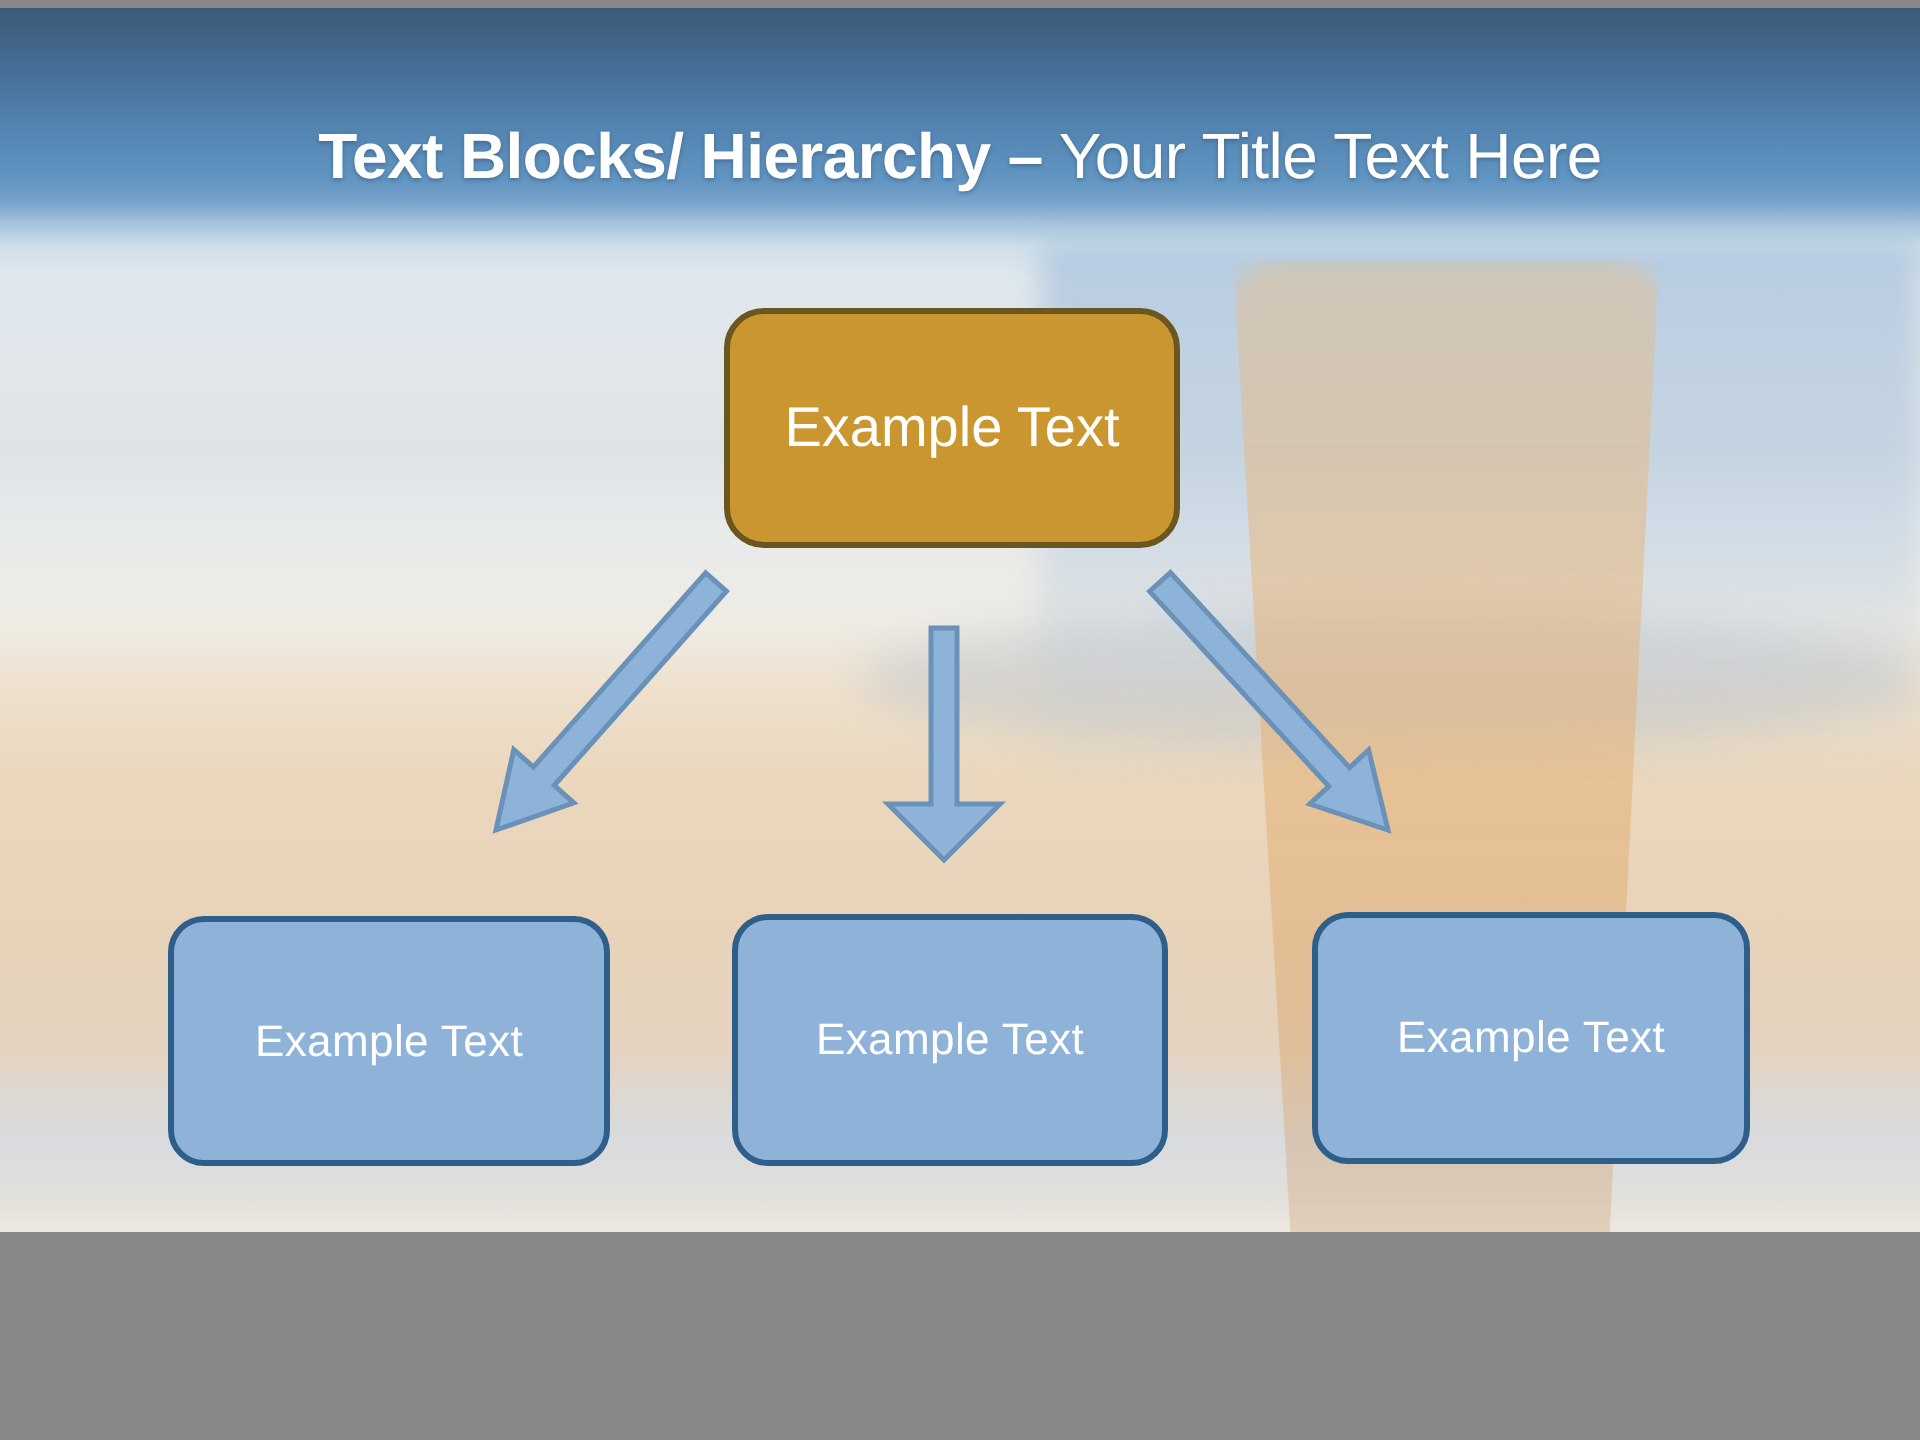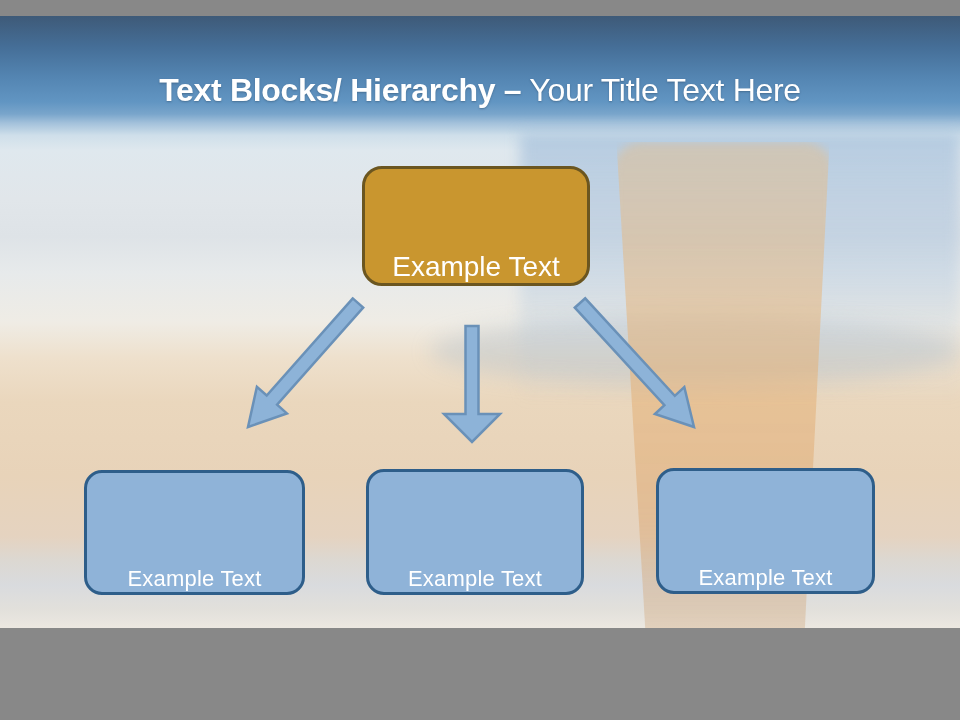--- a/index.html
+++ b/index.html
@@ -1,19 +1,19 @@
 <!DOCTYPE html>
 <html><head>
 <meta charset="utf-8">
 <style>
   html,body{margin:0;padding:0;background:#888;}
   .slide{
     position:relative;width:960px;height:612px;overflow:hidden;
     font-family:"Liberation Sans",sans-serif;
-    margin:16px auto;
+    margin:4px auto;
   }
   
   .bg-base{
     position:absolute;inset:0;
     background:linear-gradient(180deg,
       #3E5A78 0%,
       #456E97 5%,
       #5485B2 10%,
       #6195C2 14%,
       #79A5CB 16%,
@@ -81,21 +81,21 @@
     text-shadow:0 1px 2px rgba(30,50,70,.35);
   }
   .title-bar .t-reg{
     font-weight:normal;color:#fff;font-size:32px;letter-spacing:-.3px;
     margin-left:8px;
     text-shadow:0 1px 2px rgba(30,50,70,.35);
   }
   
   .block{
     position:absolute;box-sizing:border-box;
-    display:flex;align-items:flex-end;justify-content:center;
+    display:flex;align-items:center;justify-content:center;
     color:#fff;text-align:center;
   }
   .root-block{
     left:362px;top:150px;width:228px;height:120px;
     background:#C9962F;border:3px solid #6B5620;border-radius:20px;
     font-size:28px;
   }
   .child-block{
     background:#8FB3D8;border:3px solid #2E5E8A;border-radius:18px;
     font-size:22px;letter-spacing:.2px;

